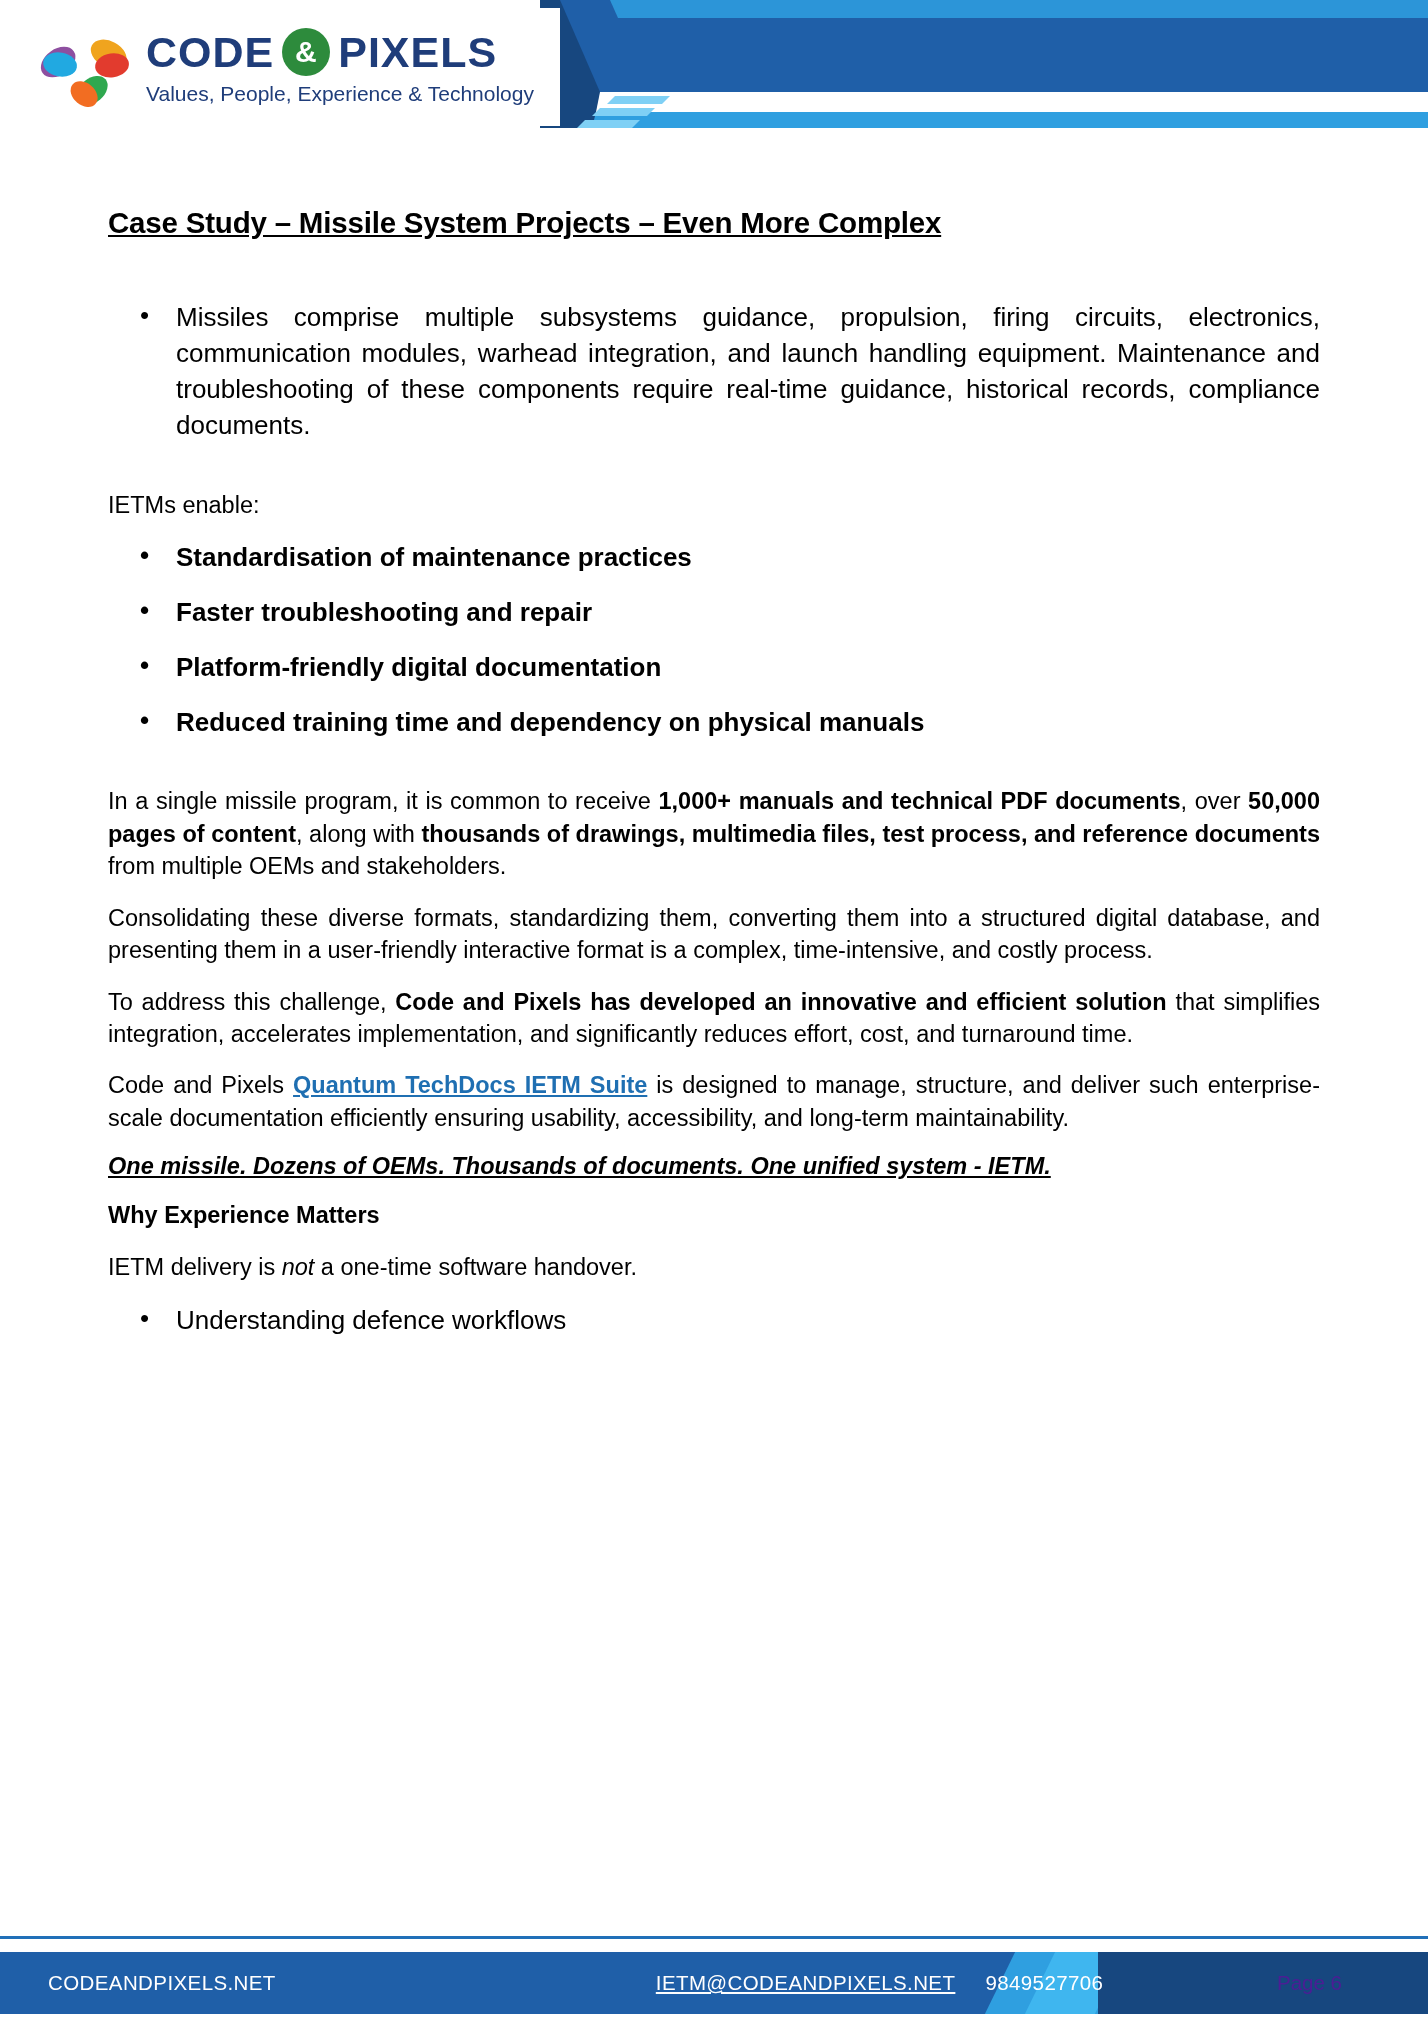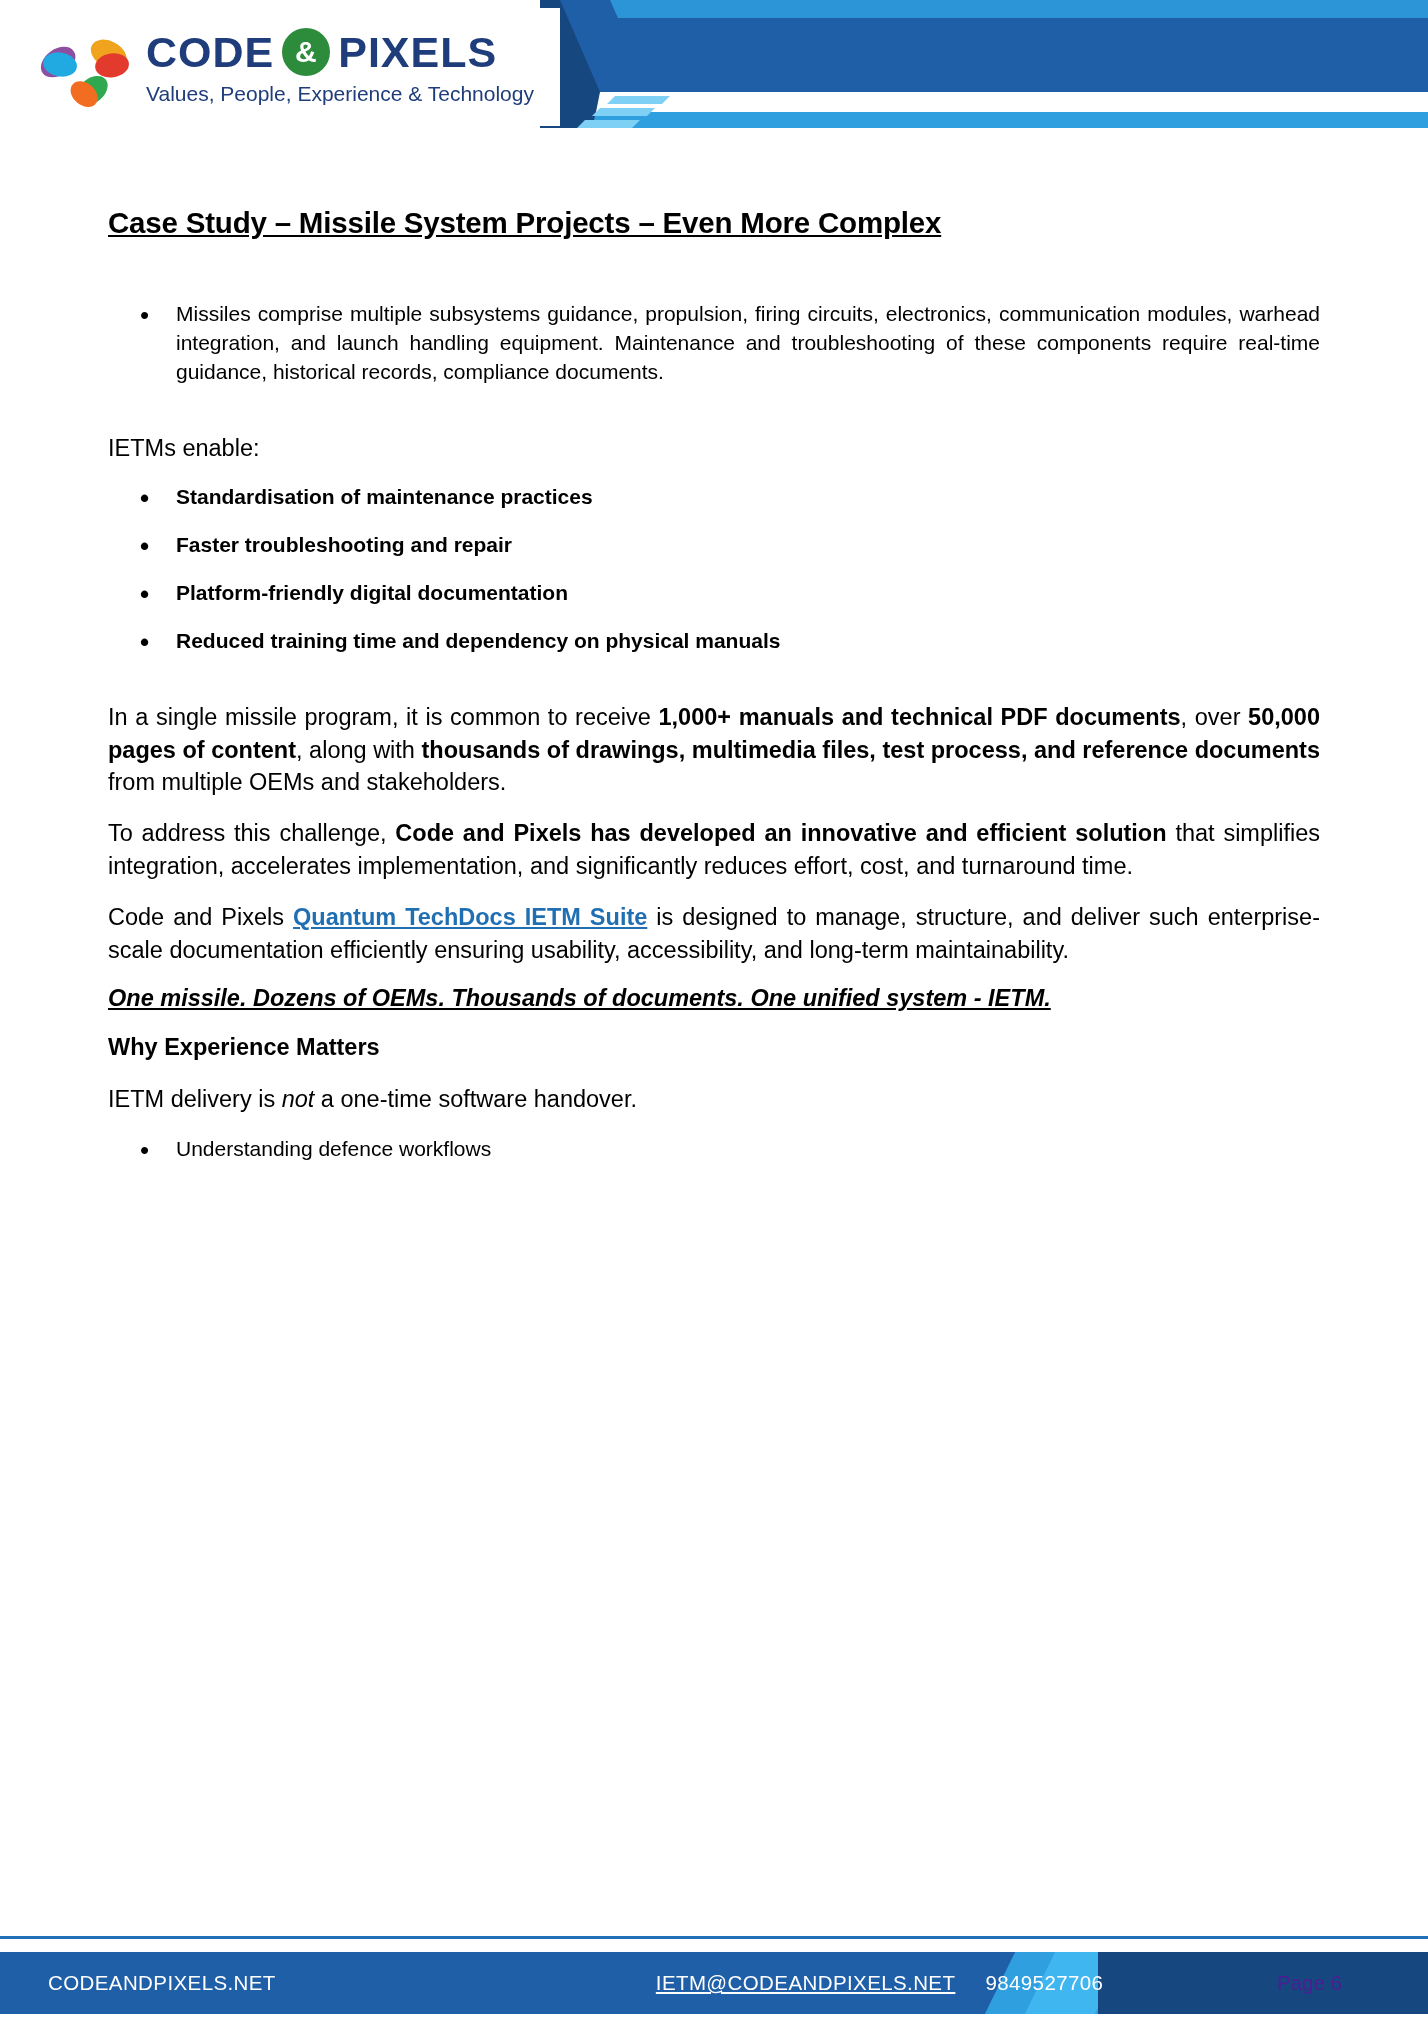--- a/index.html
+++ b/index.html
@@ -98,21 +98,21 @@
     text-align: justify;
     margin: 0 0 19px 0;
   }
   ul.bullets {
     list-style: none;
     margin: 0;
     padding: 0;
   }
   ul.bullets li {
     position: relative;
-    font-size: 21px;
+    font-size: 26px;
     line-height: 1.38;
     text-align: justify;
     padding-left: 40px;
     margin-bottom: 19px;
   }
   ul.bullets li::before {
     content: "\2022";
     position: absolute;
     left: 6px;
     top: -2px;
@@ -275,20 +275,21 @@
     <li class="b">Platform-friendly digital documentation</li>
     <li class="b">Reduced training time and dependency on physical manuals</li>
   </ul>
 
   <div class="spacer-md"></div>
 
   <p class="para">
     <span>In a single missile program, it is common to receive </span><span class="b">1,000+ manuals and technical PDF documents</span><span>, over </span><span class="b">50,000 pages of content</span><span>, along with </span><span class="b">thousands of drawings, multimedia files, test process, and reference documents</span><span> from multiple OEMs and stakeholders.</span>
   </p>
 
+  <p class="para">Consolidating these diverse formats, standardizing them, converting them into a structured digital database, and presenting them in a user-friendly interactive format is a complex, time-intensive, and costly process.</p>
 
   <p class="para">
     <span>To address this challenge, </span><span class="b">Code and Pixels has developed an innovative and efficient solution</span><span> that simplifies integration, accelerates implementation, and significantly reduces effort, cost, and turnaround time.</span>
   </p>
 
   <p class="para">
     <span>Code and Pixels </span><a class="link" href="#">Quantum TechDocs IETM Suite</a><span> is designed to manage, structure, and deliver such enterprise-scale documentation efficiently ensuring usability, accessibility, and long-term maintainability.</span>
   </p>
 
   <p class="emph-line">One missile. Dozens of OEMs. Thousands of documents. One unified system - IETM.</p>

